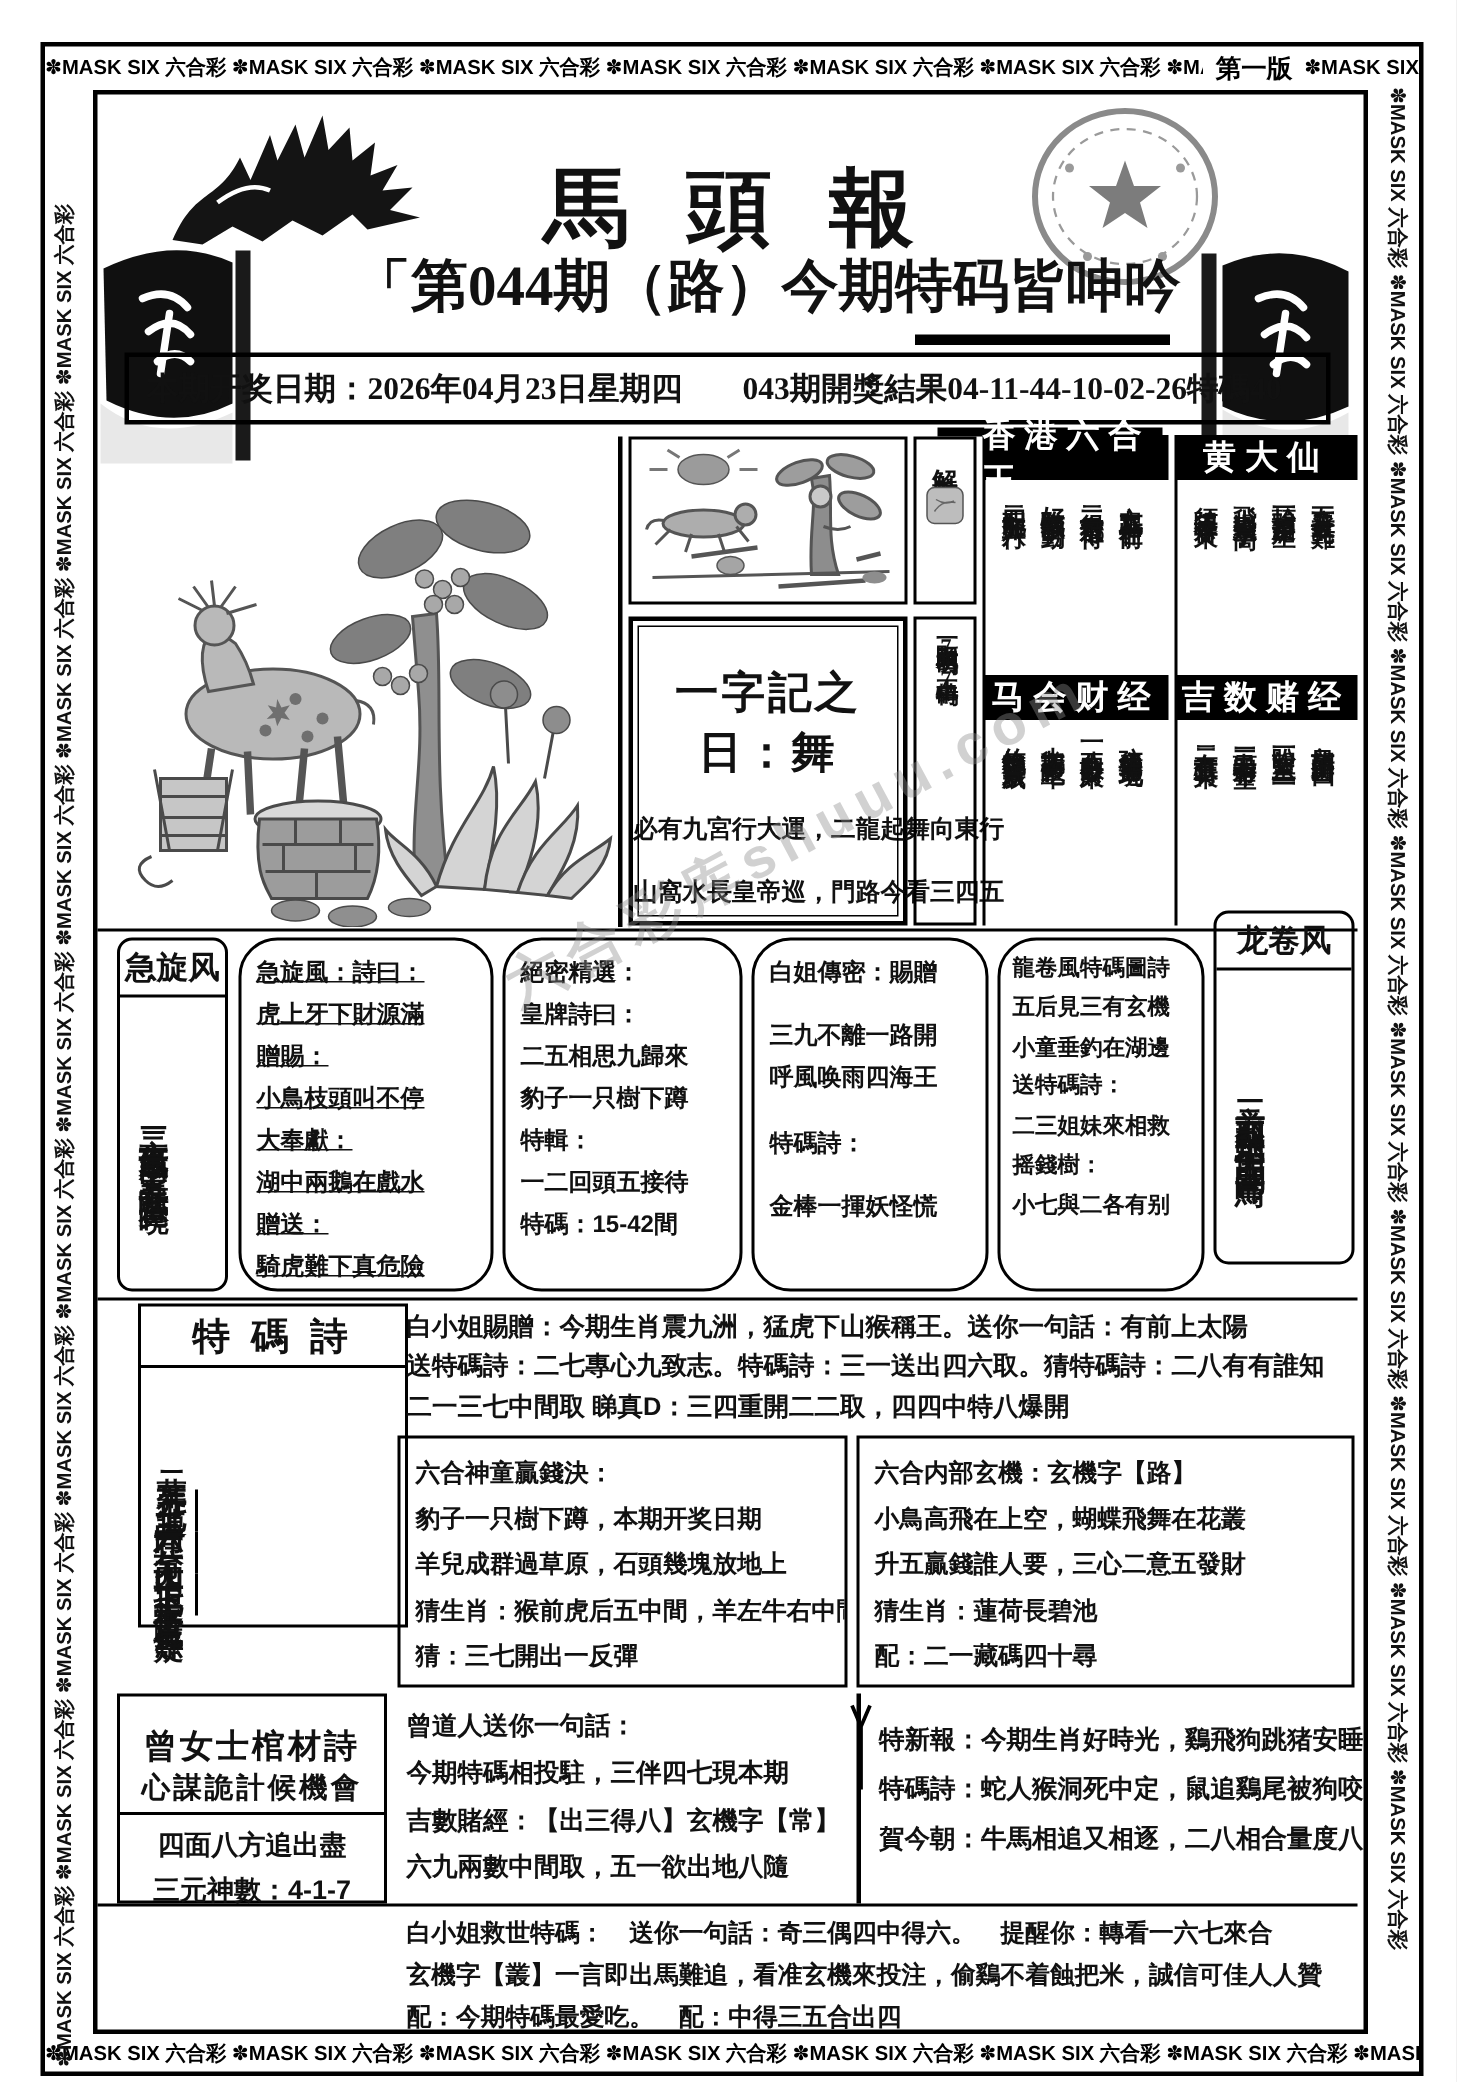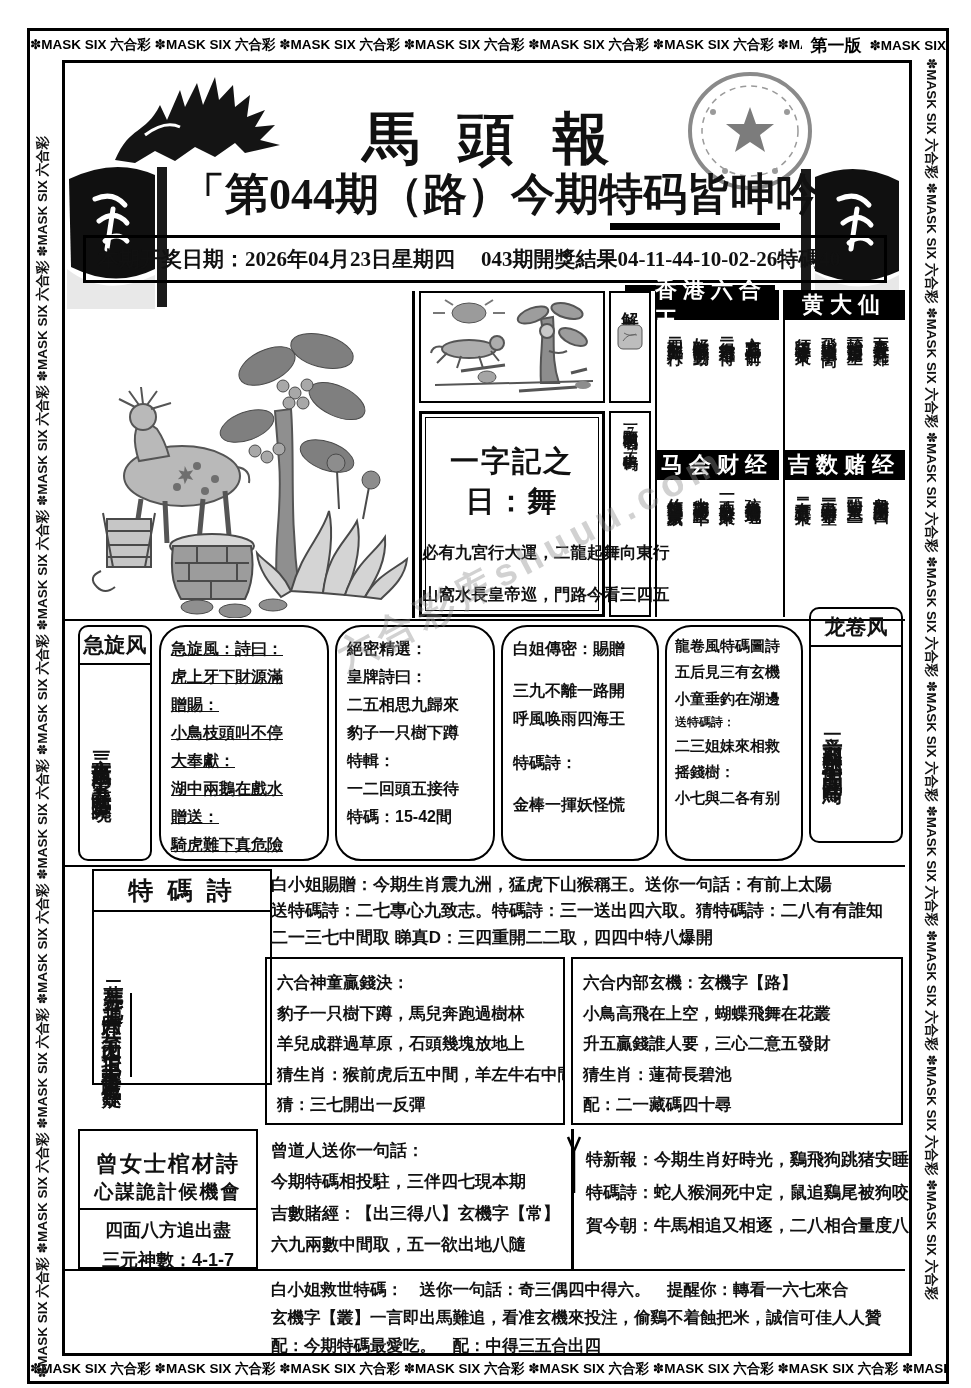--- a/index.html
+++ b/index.html
@@ -15,22 +15,22 @@
   .strip-top .edition{font-size:17px;margin:0 8px;font-family:"Liberation Serif",serif;}
   .strip-bottom{left:30px;top:1358px;width:916px;height:22px;display:flex;align-items:center;}
   .v-strip{position:absolute;font-weight:bold;font-size:13.5px;white-space:nowrap;overflow:hidden;width:1320px;height:20px;}
   .v-left{left:34px;top:1378px;transform:rotate(-90deg);transform-origin:0 0;}
   .v-right{left:940px;top:58px;transform:rotate(90deg);transform-origin:0 0;}
   
   .paper{position:absolute;left:62px;top:60px;width:850px;height:1296px;border:3px solid #000;box-sizing:border-box;}
   .abs{position:absolute;box-sizing:border-box;}
   
   .title{font-size:57px;font-weight:bold;letter-spacing:38px;text-align:center;white-space:nowrap;}
-  .headline{font-size:44px;font-weight:bold;text-align:right;white-space:nowrap;}
-  .datebar{border:3px solid #000;display:flex;align-items:center;padding:16px 12px;gap:26px;
+  .headline{font-size:38px;font-weight:bold;text-align:right;white-space:nowrap;}
+  .datebar{border:3px solid #000;display:flex;align-items:center;padding:16px 12px;gap:40px;
            font-weight:bold;font-size:21px;white-space:nowrap;}
   
   .bar{background:#000;color:#fff;font-weight:bold;font-size:22px;display:flex;align-items:center;
        justify-content:center;letter-spacing:6px;font-family:"Liberation Serif",serif;}
   
   .vcols{writing-mode:vertical-rl;text-orientation:upright;font-weight:bold;
          font-family:"Liberation Serif","DejaVu Serif",serif;padding:5px 2px;height:100%;}
   .vcols .c{font-size:16px;letter-spacing:2px;margin:0 5px;}
   .vcols.big .c{font-size:20px;letter-spacing:4px;margin:0 7px;}
   .vcols.lined .c{border-right:2px solid #000;padding-right:4px;margin:0 3px;}
@@ -292,21 +292,21 @@
       <div class="ln" style="margin-top:14px;">三九不離一路開</div>
       <div class="ln">呼風唤雨四海王</div>
       <div class="ln" style="margin-top:16px;">特碼詩：</div>
       <div class="ln" style="margin-top:14px;">金棒一揮妖怪慌</div>
     </div>
 
     <div class="abs rbox" style="left:600px;top:562px;width:138px;height:236px;padding:6px 8px;">
       <div class="ln" style="font-size:15px;">龍卷風特碼圖詩</div>
       <div class="ln" style="font-size:15px;">五后見三有玄機</div>
       <div class="ln" style="font-size:15px;">小童垂釣在湖邊</div>
-      <div class="ln" style="font-size:12px;">送特碼詩：</div>
+      <div class="ln" style="font-size:15px;font-family:Liberation Mono, monospace;">送特碼詩：</div>
       <div class="ln" style="font-size:15px;">二三姐妹來相救</div>
       <div class="ln" style="font-size:15px;">摇錢樹：</div>
       <div class="ln" style="font-size:15px;">小七與二各有别</div>
     </div>
 
     <div class="abs" style="left:744px;top:544px;width:94px;height:236px;border:2.5px solid #000;border-radius:10px;">
       <div style="border-bottom:2.5px solid #000;text-align:center;font-weight:bold;font-size:21px;padding:4px 0;font-family:'Liberation Serif',serif;">龙卷风</div>
       <div class="vcols big" style="height:185px;display:flex;justify-content:center;">
         <div class="c">三六前和五飛馳</div>
         <div class="c">二十四五聞啼鳥</div>
@@ -326,21 +326,21 @@
     </div>
 
     <div class="abs lines" style="left:200px;top:806px;width:638px;height:84px;padding:3px 6px;">
       <div class="ln">白小姐賜贈：今期生肖震九洲，猛虎下山猴稱王。送你一句話：有前上太陽</div>
       <div class="ln">送特碼詩：二七專心九致志。特碼詩：三一送出四六取。猜特碼詩：二八有有誰知</div>
       <div class="ln">二一三七中間取 睇真D：三四重開二二取，四四中特八爆開</div>
     </div>
 
     <div class="abs sqbox" style="left:200px;top:894px;width:300px;height:168px;">
       <div class="ln">六合神童贏錢決：</div>
-      <div class="ln">豹子一只樹下蹲，馬兒奔跑過樹林</div>
+      <div class="ln">豹子一只樹下蹲，本期开奖日期</div>
       <div class="ln">羊兒成群過草原，石頭幾塊放地上</div>
       <div class="ln">猜生肖：猴前虎后五中間，羊左牛右中間龍</div>
       <div class="ln">猜：三七開出一反彈</div>
     </div>
 
     <div class="abs sqbox" style="left:506px;top:894px;width:332px;height:168px;">
       <div class="ln">六合内部玄機：玄機字【路】</div>
       <div class="ln">小鳥高飛在上空，蝴蝶飛舞在花叢</div>
       <div class="ln">升五贏錢誰人要，三心二意五發財</div>
       <div class="ln">猜生肖：蓮荷長碧池</div>

